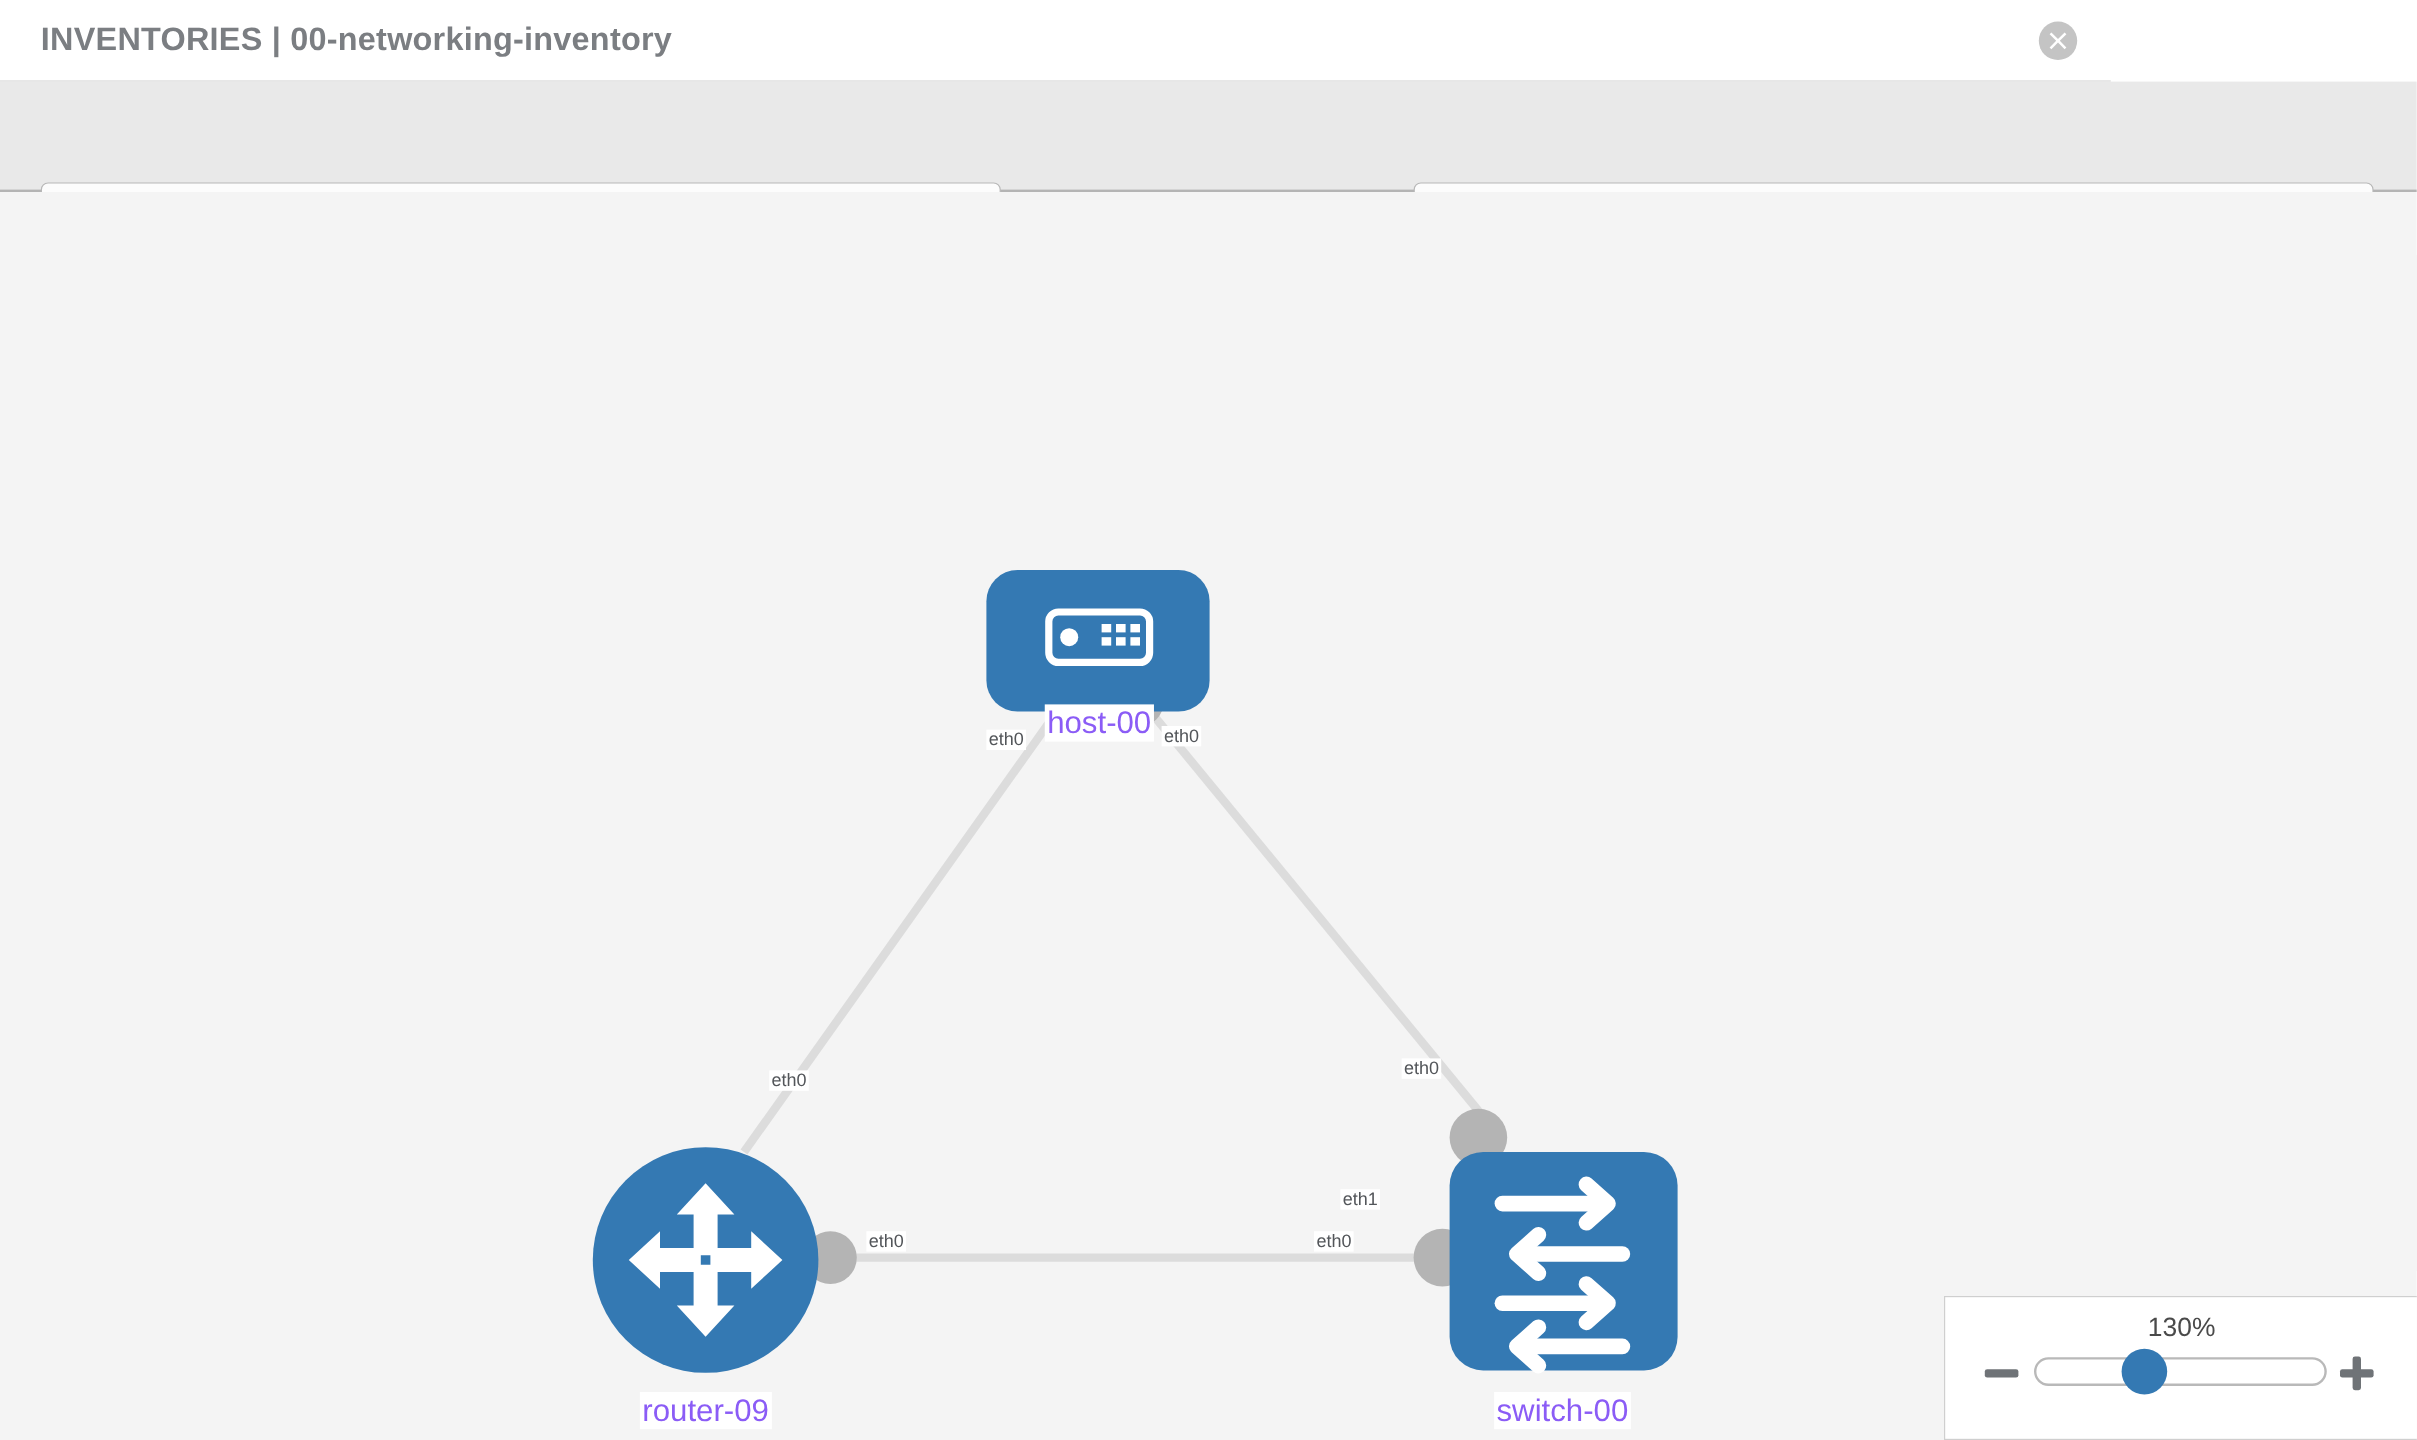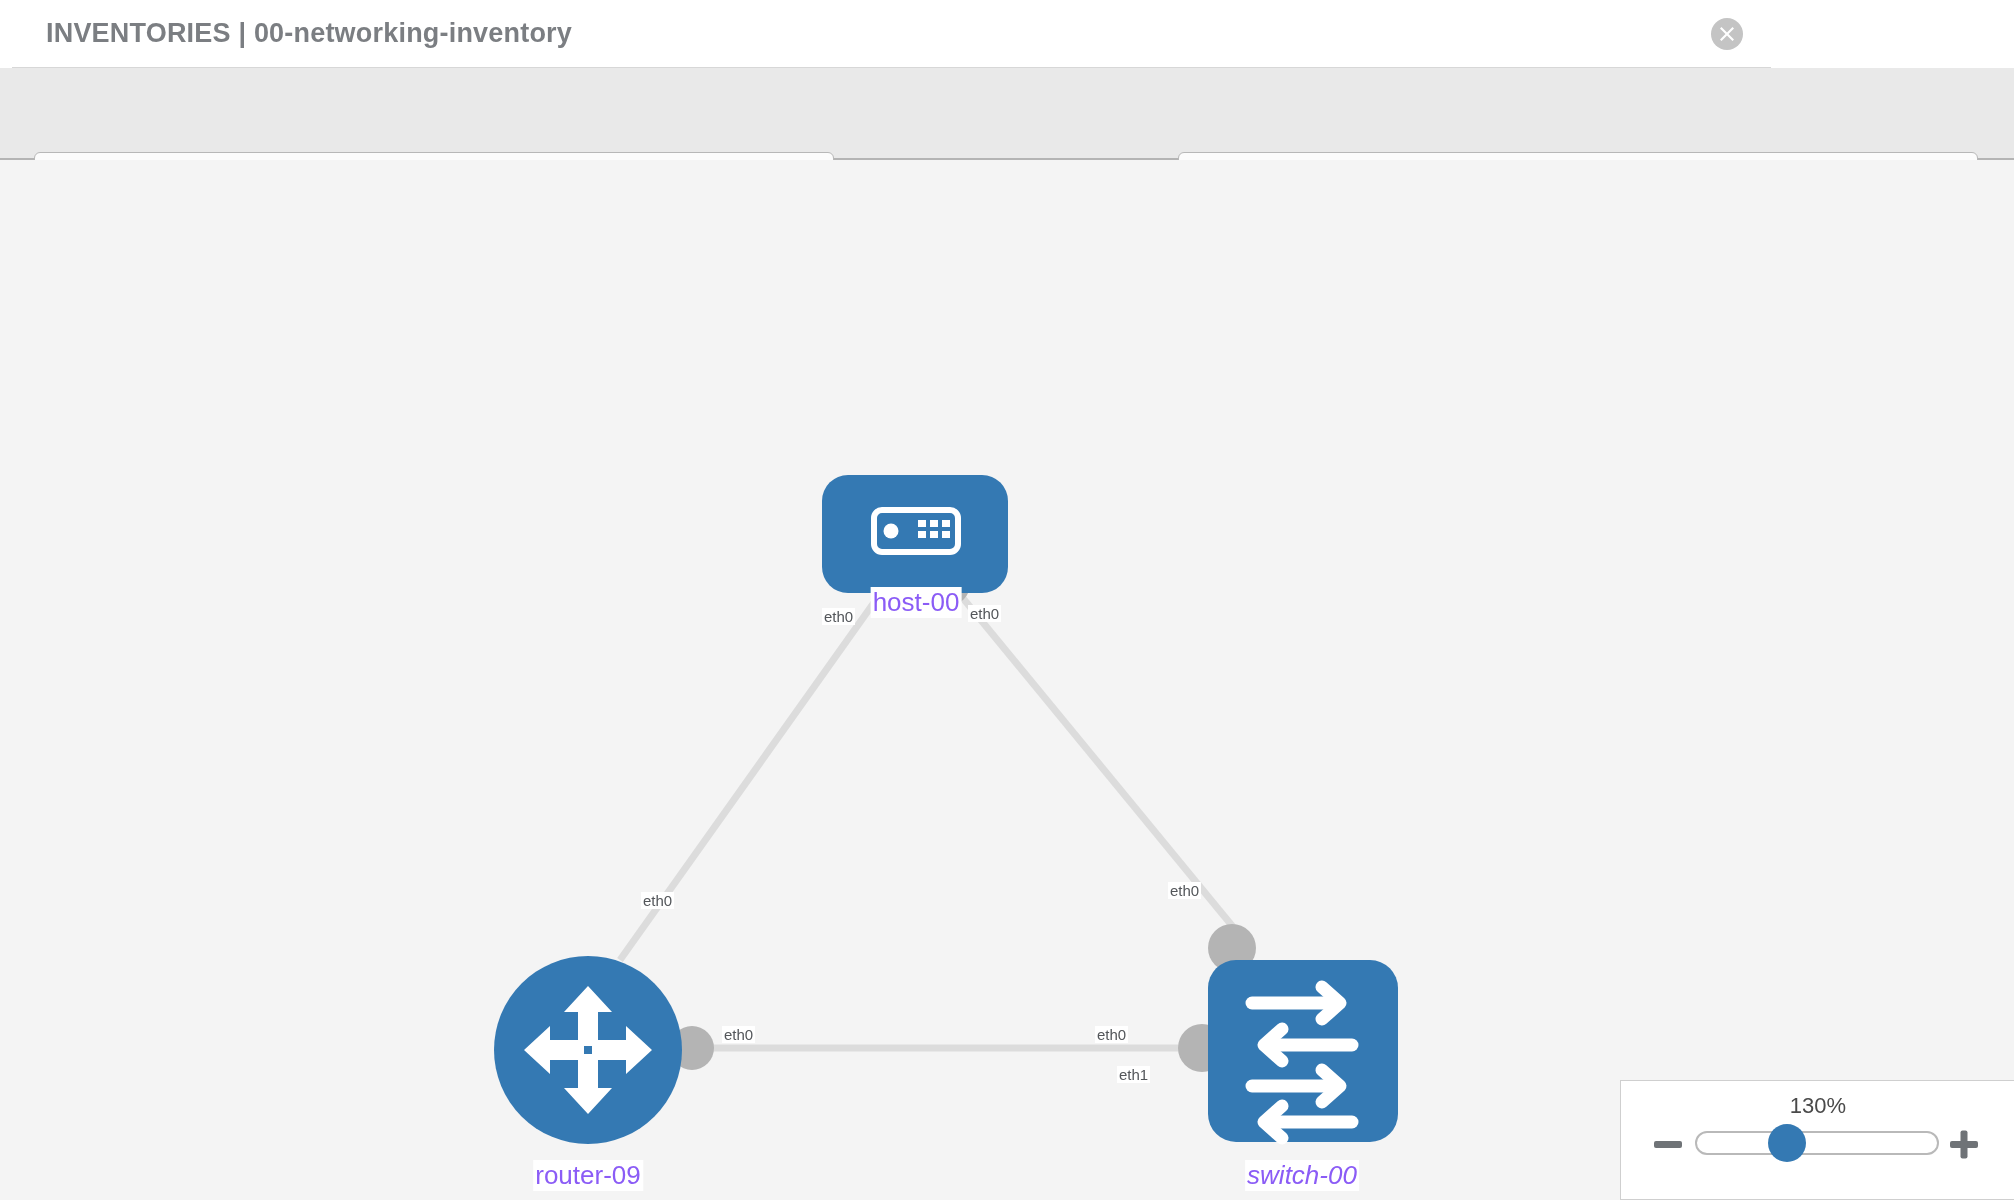--- a/index.html
+++ b/index.html
@@ -14,21 +14,21 @@
   #app {
     position: relative;
     width: 2014px;
     height: 1200px;
     background: #ffffff;
   }
 
   
   .header {
     position: absolute;
-    left: 12px; top: 0;
+    left: 0; top: 0;
     width: 1759px;
     height: 68px;
     background: #ffffff;
     border-bottom: 1px solid #d7d7d7;
   }
   .header-title {
     position: absolute;
     left: 34px;
     top: 18px;
     font-size: 27px;
@@ -308,29 +308,29 @@
           <path d="M1322 910 l18 16 -18 16"></path>
 
           <path d="M1352 962 h-86"></path>
           <path d="M1282 946 l-18 16 18 16"></path>
         </g>
       </g>
     </svg>
 
     <div class="node-label" style="left:916px; top:427px;">host-00</div>
     <div class="node-label" style="left:588px; top:1000px;">router-09</div>
-    <div class="node-label" style="left:1302px; top:1000px;font-style:italic;">switch-00</div>
+    <div class="node-label" style="left:1302px; top:1000px;">switch-00</div>
 
     <div class="iface-label" style="left:822px; top:448px;">eth0</div>
     <div class="iface-label" style="left:968px; top:445px;">eth0</div>
     <div class="iface-label" style="left:641px; top:732px;">eth0</div>
     <div class="iface-label" style="left:1168px; top:722px;">eth0</div>
     <div class="iface-label" style="left:722px; top:866px;">eth0</div>
     <div class="iface-label" style="left:1095px; top:866px;">eth0</div>
-    <div class="iface-label" style="left:1117px; top:906px;">eth1</div>
+    <div class="iface-label" style="left:1117px; top:831px;">eth1</div>
   </div>
 
   <div class="zoom-widget">
     <div class="zoom-value">130%</div>
 
     <div class="zoom-minus">
       <svg width="34" height="34" viewBox="0 0 34 34" aria-hidden="true">
         <rect x="3" y="14" width="28" height="7" rx="2" fill="#6f7377"></rect>
       </svg>
     </div>

